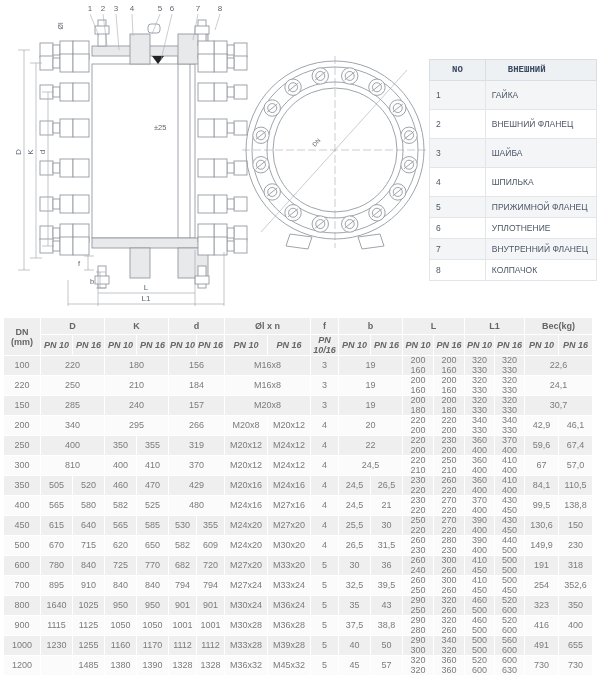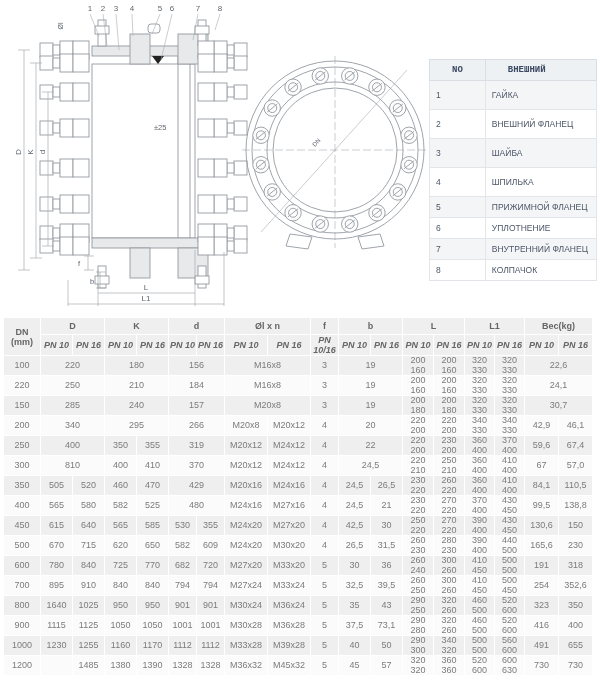--- a/index.html
+++ b/index.html
@@ -507,21 +507,21 @@
           <td>450</td>
           <td>615</td>
           <td>640</td>
           <td>565</td>
           <td>585</td>
           <td>530</td>
           <td>355</td>
           <td>M24x20</td>
           <td>M27x20</td>
           <td>4</td>
-          <td>42,5</td>
+          <td>25,5</td>
           <td>30</td>
           <td>250
 220</td>
           <td>270
 220</td>
           <td>390
 400</td>
           <td>430
 450</td>
           <td>130,6</td>
@@ -541,21 +541,21 @@
           <td>26,5</td>
           <td>31,5</td>
           <td>260
 230</td>
           <td>280
 230</td>
           <td>390
 400</td>
           <td>440
 500</td>
-          <td>165,6</td>
+          <td>149,9</td>
           <td>230</td>
         </tr>
         <tr class="odd">
           <td>600</td>
           <td>780</td>
           <td>840</td>
           <td>725</td>
           <td>770</td>
           <td>682</td>
           <td>720</td>
@@ -628,21 +628,21 @@
           <td>1115</td>
           <td>1125</td>
           <td>1050</td>
           <td>1050</td>
           <td>1001</td>
           <td>1001</td>
           <td>M30x28</td>
           <td>M36x28</td>
           <td>5</td>
           <td>37,5</td>
-          <td>73,1</td>
+          <td>38,8</td>
           <td>290
 280</td>
           <td>320
 260</td>
           <td>460
 500</td>
           <td>520
 600</td>
           <td>416</td>
           <td>400</td>

